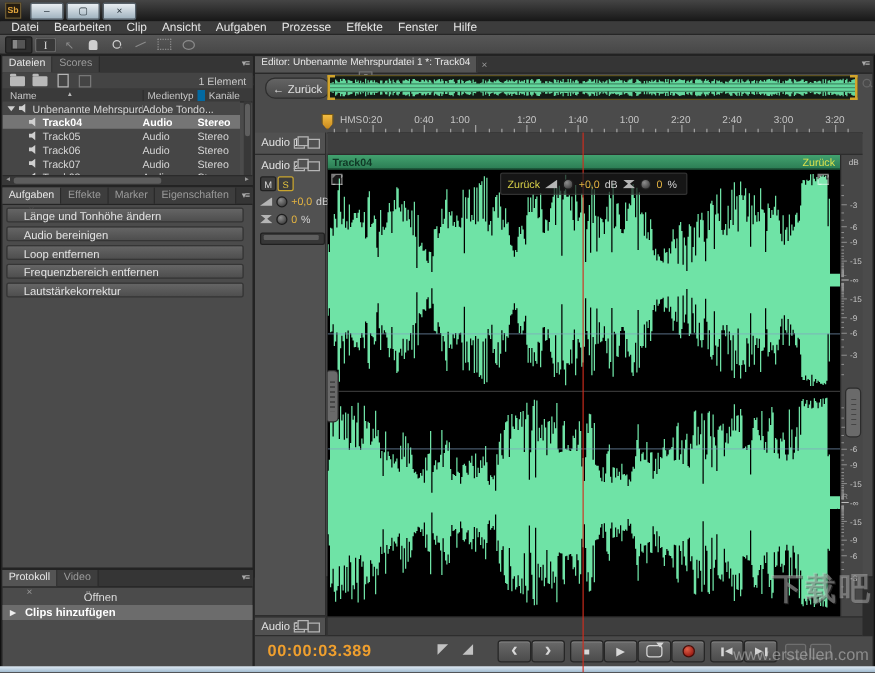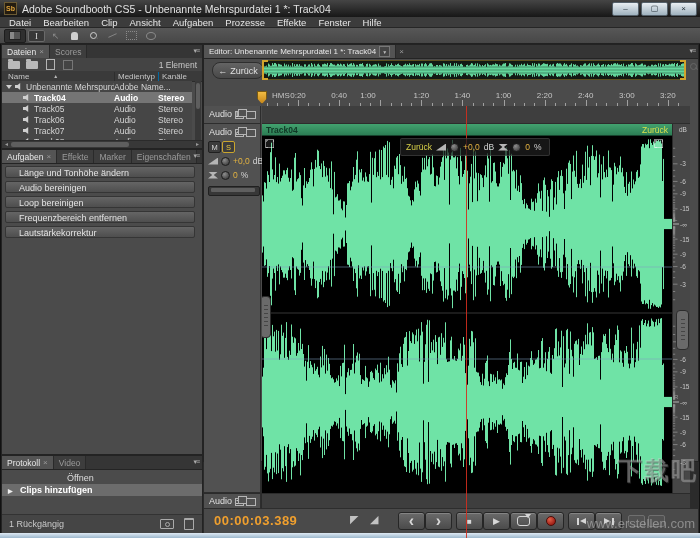--- a/index.html
+++ b/index.html
@@ -28,36 +28,36 @@
   #wslabel{position:absolute;right:232px;top:31px;font-size:9.5px;color:#cfcfcf;}
   #wsdrop{position:absolute;right:112px;top:29px;width:116px;height:12px;background:linear-gradient(#5f5f5f,#454545);
     border:1px solid #2c2c2c;border-radius:2px;display:flex;align-items:center;font-size:9px;color:#e0e0e0;padding:0 4px;box-sizing:border-box;}
   #searchbox{position:absolute;right:4px;top:29px;width:104px;height:12px;background:#cdd2d4;border:1px solid #3a3a3a;
     border-radius:2px;display:flex;align-items:center;font-size:9px;color:#444;padding:0 3px;box-sizing:border-box;gap:3px;}
   .ic-mag{width:5px;height:5px;border:1.3px solid #666;border-radius:50%;position:relative;flex:none;}
   .ic-mag::after{content:"";position:absolute;left:4px;top:4px;width:3px;height:1.3px;background:#666;transform:rotate(45deg);}
   
   .panel{background:#4b4b4b;box-shadow:0 0 0 1px #232323;}
   .tabbar{display:flex;background:#353535;border-bottom:1px solid #242424;height:13px;position:relative;}
-  .tab{font-size:8.5px;color:#9b9b9b;padding:0 5px;display:flex;gap:3px;align-items:center;background:#3d3d3d;border-right:1px solid #2a2a2a;}
+  .tab{font-size:8.5px;color:#9b9b9b;padding:0 5px;display:flex;gap:3px;align-items:center;background:#3d3d3d;border-right:1px solid #2a2a2a;flex-direction:column;}
   .tab.active{background:#545454;color:#e8e8e8;}
   .tab .x{color:#999;font-size:8px;}
   .pmenu{position:absolute;right:3px;top:2px;font-size:7px;color:#aaa;letter-spacing:-1px;}
   
   #files-icons{position:absolute;left:0;top:13px;width:100%;height:13px;background:#444;border-bottom:1px solid #2e2e2e;display:flex;align-items:center;}
   .ic-folder{width:12px;height:8px;background:#b9b9b9;border-radius:1px;position:relative;margin-left:6px;flex:none;}
   .ic-folder::before{content:"";position:absolute;left:0;top:-2px;width:5px;height:2px;background:#b9b9b9;border-radius:1px 1px 0 0;}
   .ic-sheet{width:7px;height:9px;border:1px solid #b5b5b5;margin-left:8px;flex:none;}
   .ic-dimbox{width:8px;height:8px;border:1px solid #777;margin-left:8px;flex:none;}
   #files-count{position:absolute;right:5px;top:15px;font-size:8.5px;color:#c9c9c9;}
   #files-header{position:absolute;left:0;top:26px;width:100%;height:10px;background:#3a3a3a;border-bottom:1px solid #2b2b2b;
     display:flex;font-size:8px;color:#c6c6c6;align-items:center;}
   .fh-name{width:112px;padding-left:6px;box-sizing:border-box;display:flex;align-items:center;gap:24px;}
   .fh-type{width:44px;border-left:1px solid #2e2e2e;padding-left:3px;box-sizing:border-box;}
-  .fh-chan{flex:1;border-left:1px solid #0369a1;padding-left:3px;}
+  .fh-chan{flex:1;border-left:6px solid #0369a1;padding-left:3px;}
   #files-rows{position:absolute;left:0;top:36px;width:190px;height:60px;overflow:hidden;background:#464646;}
   .frow{display:flex;height:11px;align-items:center;font-size:8.5px;color:#d6d6d6;white-space:nowrap;}
   .frow.sel{background:#757575;color:#fff;font-weight:bold;}
   .fc-name{width:112px;display:flex;align-items:center;box-sizing:border-box;}
   .fc-type{width:44px;flex:none;}
   .fc-chan{flex:1;}
   .exp{width:0;height:0;border-left:3.5px solid transparent;border-right:3.5px solid transparent;border-top:4.5px solid #cfcfcf;margin:0 3px 0 4px;}
   .spk{width:8px;height:8px;background:#cfcfcf;flex:none;margin-right:3px;
     clip-path:polygon(0 32%,32% 32%,65% 5%,65% 95%,32% 68%,0 68%);}
   .vscroll{position:absolute;right:1px;top:36px;width:6px;height:60px;background:#383838;}
@@ -145,21 +145,20 @@
   #wm-url{position:absolute;right:5px;top:516px;font-size:13px;color:rgba(205,205,205,.5);z-index:20;}
   #bottomedge{left:0;top:533px;width:700px;height:5px;background:linear-gradient(#dfeaf4,#9db8cd);}
 </style>
 </head>
 <body>
 
 <div id="window">
 
   <div id="titlebar" class="abs">
     <div id="appicon">Sb</div>
-    <span style="flex:1;">Adobe Soundbooth CS5 - Unbenannte Mehrspurdatei 1 *: Track04</span>
     <span class="winbtn">
         <span>–</span>
       </span>
     <span class="winbtn">
         <span>▢</span>
       </span>
     <span class="winbtn" style="margin-right:3px;">
         <span>×</span>
       </span>
   </div>
@@ -241,21 +240,21 @@
       <span class="fh-type">Medientyp</span>
       <span class="fh-chan">Kanäle</span>
     </div>
     <div id="files-rows">
         <div class="frow">
           <span class="fc-name">
             <span class="exp"></span>
             <span class="spk"></span>
             <span style="overflow: hidden; text-overflow: clip;">Unbenannte Mehrspurd...</span>
           </span>
-          <span class="fc-type">Adobe Name...</span>
+          <span class="fc-type">Adobe Tondo...</span>
           <span class="fc-chan"></span>
         </div>
         <div class="frow sel">
           <span class="fc-name">
             <span style="width: 21px; flex: 0 0 auto;"></span>
             <span class="spk"></span>
             <span style="overflow: hidden; text-overflow: clip;">Track04</span>
           </span>
           <span class="fc-type">Audio</span>
           <span class="fc-chan">Stereo</span>
@@ -320,21 +319,21 @@
           <span>Marker</span>
         </span>
         <span class="tab">
           <span>Eigenschaften</span>
         </span>
       </div>
     <span class="pmenu">▾≡</span>
     <div id="tasks-body" style="position:absolute;left:0;top:13px;width:100%;bottom:0;">
         <div class="task-item" style="top: 3px;">Länge und Tonhöhe ändern</div>
         <div class="task-item" style="top: 18px;">Audio bereinigen</div>
-        <div class="task-item" style="top: 33px;">Loop bereinigen</div>
+        <div class="task-item" style="top: 33px;">Loop entfernen</div>
         <div class="task-item" style="top: 48px;">Frequenzbereich entfernen</div>
         <div class="task-item" style="top: 63px;">Lautstärkekorrektur</div>
       </div>
   </div>
 
   <div class="abs panel" style="left:2px;top:456px;width:200px;height:77px;">
     <div class="tabbar" id="hist-tabs">
         <span class="tab active">
           <span>Protokoll</span>
           <span class="x">×</span>
@@ -347,25 +346,20 @@
     <div id="hist-body" style="position:absolute;left:0;top:13px;width:100%;height:46px;">
         <div class="hrow" style="top: 3px; padding-left: 47px;">
           <span class="harrow"></span>
           <span>Öffnen</span>
         </div>
         <div class="hrow sel" style="top: 15px;">
           <span class="harrow">▶</span>
           <span>Clips hinzufügen</span>
         </div>
       </div>
-    <div id="hist-status">
-      <span style="margin-left:7px;flex:1;">1 Rückgängig</span>
-      <span class="ic-cam"></span>
-      <span class="ic-trash" style="margin:0 8px 0 10px;"></span>
-    </div>
   </div>
 
   <div class="abs panel" id="editor">
     <div class="tabbar" id="edit-tabbar">
       <span class="tab active">
         <span style="font-size:8px;">Editor: Unbenannte Mehrspurdatei 1 *: Track04</span>
         <span style="width:9px;height:9px;border:1px solid #777;background:#444;display:flex;align-items:center;justify-content:center;font-size:5px;color:#bbb;">
             <span>▼</span>
           </span>
       </span>

